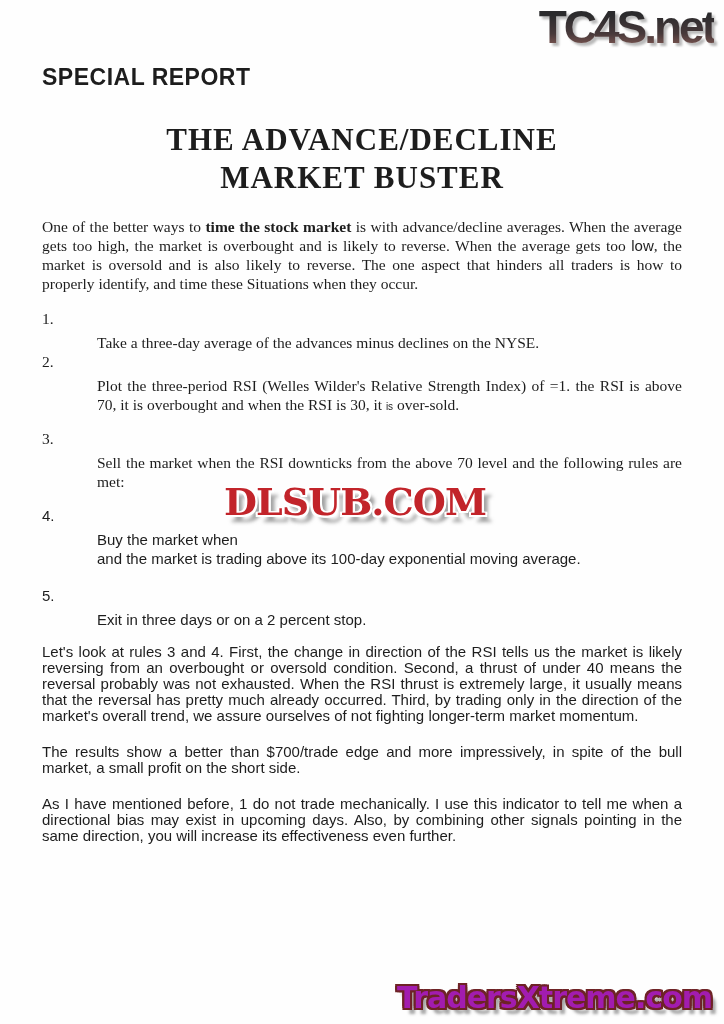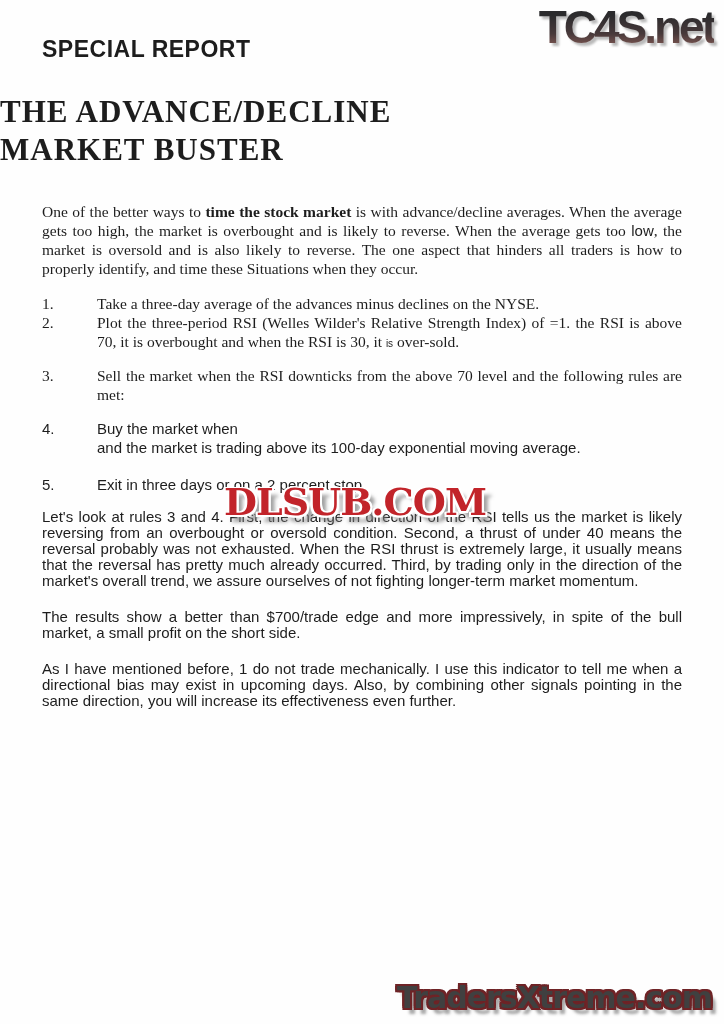--- a/index.html
+++ b/index.html
@@ -16,43 +16,43 @@
     font-family:"Liberation Sans", sans-serif; font-weight:700;
     font-size:46px; letter-spacing:-3px; line-height:1.1;
     background:linear-gradient(180deg,#2b2b2d 25%,#47393a 62%,#8e5f59 95%);
     -webkit-background-clip:text; background-clip:text; color:transparent;
     filter:drop-shadow(3px 3px 1px rgba(60,60,60,0.35));
   }
 
   .kicker {
     font-family:"Liberation Sans", sans-serif; font-weight:700;
     font-size:23px; letter-spacing:0.5px;
-    margin:36px 0 0 42px;
+    margin:64px 0 0 42px;
   }
 
   .doc-title {
     font-family:"Liberation Serif", serif; font-weight:700;
     font-size:31px; line-height:38px; letter-spacing:1px;
-    margin-top:30px;
+    text-align:center; margin-top:30px;
   }
 
   .para { margin-left:42px; margin-right:42px; text-align:justify; }
   .serif-body { font-size:15.5px; line-height:19px; }
   .sans-body  { font-size:15px;  line-height:16px; }
 
-  .p1 { margin-top:33px; }
+  .p1 { margin-top:20px; }
   .p2 { margin-top:15px; }
   .inline-bold { font-weight:700; }
   .inline-sans { font-family:"Liberation Sans", sans-serif; font-size:15px; }
   .inline-small-sans { font-family:Liberation Sans, sans-serif; font-size:10px; }
 
   .rules { margin:16px 42px 0 42px; }
   .rule  { display:flex; }
   .rule .num { width:55px; flex:none; }
-  .rule .txt { flex:1; text-align:justify; }
+  .rule .txt { flex:1; text-align:justify;margin-top:24px; }
   .rule-serif { font-family:"Liberation Serif", serif; font-size:15.5px; line-height:19px; }
   .rule-sans  { font-family:"Liberation Sans", sans-serif; font-size:15px; line-height:19px; }
   .rule-gap-sm { margin-top:13px; }
   .rule-gap-md { margin-top:15px; }
   .rule-gap-lg { margin-top:18px; }
   .r4-line1 { display:flex; justify-content:space-between; }
 
   .p3 { margin-top:15px; }
   .p4 { margin-top:20px; }
   .p5 { margin-top:20px; }
@@ -68,21 +68,21 @@
       -2px 0 0 #fff, 2px 0 0 #fff, 0 -2px 0 #fff, 0 2px 0 #fff,
       6px 7px 4px rgba(130,130,130,0.75);
     transform:scaleY(0.96);
   }
 
   
   .tx-logo {
     position:absolute; right:12px; bottom:10px;
     font-family:"DejaVu Sans", sans-serif; font-weight:700;
     font-size:30px; letter-spacing:-1px; line-height:1.1;
-    color:#404040;
+    color:#a21caf;
     text-shadow:
       -2px -2px 0 #6e2326, 2px -2px 0 #6e2326, -2px 2px 0 #6e2326, 2px 2px 0 #6e2326,
       -2px 0 0 #6e2326, 2px 0 0 #6e2326, 0 -2px 0 #6e2326, 0 2px 0 #6e2326,
       5px 6px 3px rgba(120,120,120,0.65);
   }
 </style>
 </head>
 <body>
 
 <div class="page">

